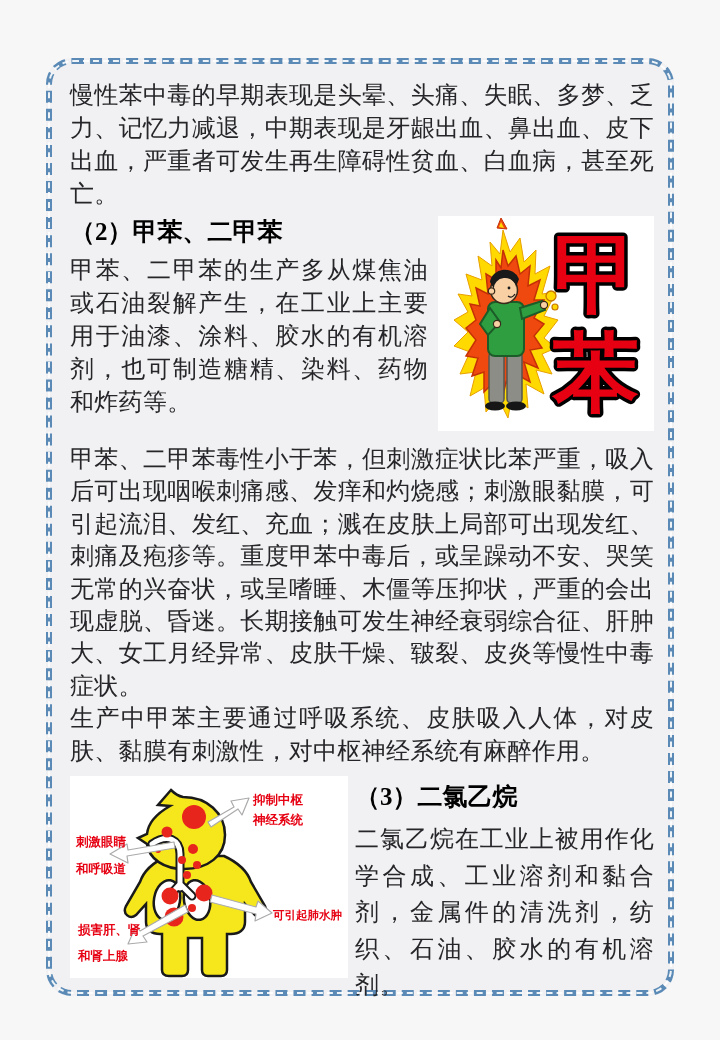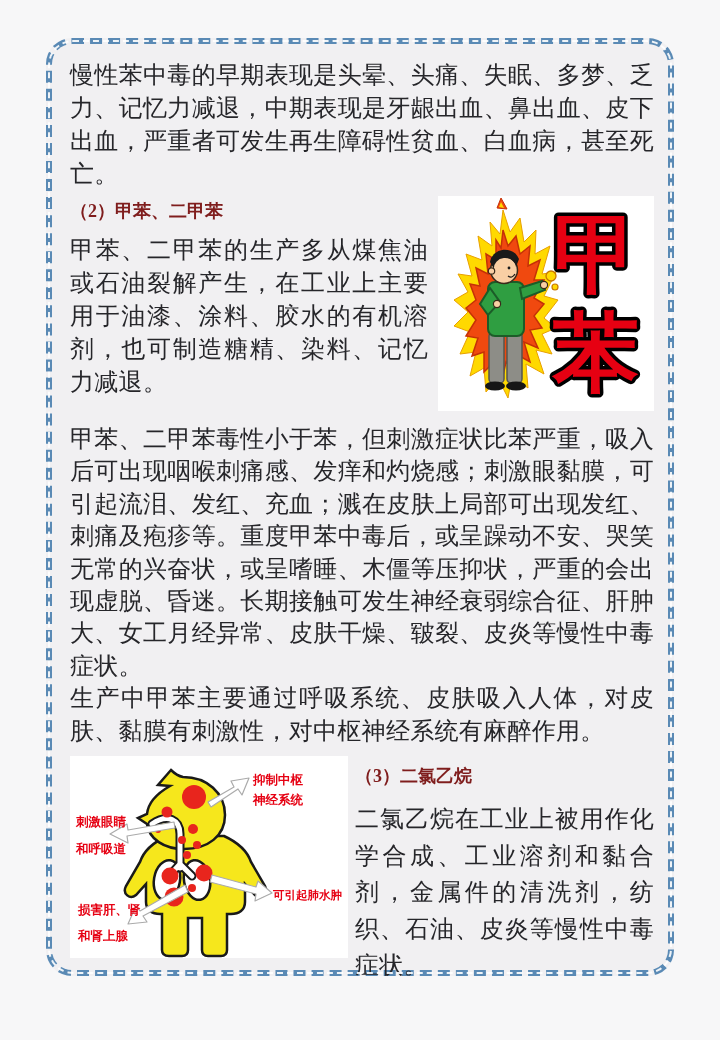--- a/index.html
+++ b/index.html
@@ -2,39 +2,39 @@
 <html><head>
 <meta charset="utf-8">
 <style>
   html,body { margin:0; padding:0; }
   body {
     width:720px; height:1040px; position:relative;
     background:#f7f7f8;
     font-family:"Liberation Serif", serif;
   }
   .frame {
-    position:absolute; left:46px; top:38px; width:628px; height:938px;
+    position:absolute; left:46px; top:58px; width:628px; height:938px;
     box-sizing:border-box;
     border:6px dashed #5a8ab5;
     border-radius:26px;
     background:#f1f0f2;
     padding:15px 14px 8px 18px;
   }
   .frame::after {
     content:""; position:absolute; inset:-4px;
     border:2px dashed rgba(255,255,255,0.9);
     border-radius:25px; pointer-events:none;
   }
   .txt {
     font-size:24px; line-height:33px; letter-spacing:0.3px;
     color:#26262a; text-align:justify; text-justify:inter-character;
     margin:0;
   }
   .hd {
-    font-size:18px; font-weight:bold; color:#7f1d1d;
+    font-size:25px; font-weight:bold; color:#000000;
     line-height:31px; margin:0;
   }
   .p1 { margin-bottom:5px; }
   .sec2-img {
     float:right; margin:0 0 4px 10px;
     background:#ffffff; display:block;
   }
   .sec2-hd { margin:2px 0 7px 0; }
   .p3-wrap { clear:both; padding-top:8px; }
   .p3-wrap .txt { line-height:32.4px; }
@@ -91,21 +91,21 @@
         <path d="M52,66 A15,14 0 0 1 81,63 L78,71 A11,10 0 0 0 56,73 Z" fill="#1a1a1a"></path>
         <circle cx="71" cy="72" r="1.4" fill="#1a1a1a"></circle>
         <path d="M70,80 Q74,83 77,78" fill="none" stroke="#1a1a1a" stroke-width="1.3"></path>
       </g>
 
       <text class="big-char" x="158" y="88" font-size="86" text-anchor="middle" fill="#e60012" stroke="#000000" stroke-width="7" paint-order="stroke" stroke-linejoin="round">甲</text>
       <text class="big-char" x="158" y="186" font-size="86" text-anchor="middle" fill="#e60012" stroke="#000000" stroke-width="7" paint-order="stroke" stroke-linejoin="round">苯</text>
     </svg>
 
     <p class="hd sec2-hd">（2）甲苯、二甲苯</p>
-    <p class="txt">甲苯、二甲苯的生产多从煤焦油或石油裂解产生，在工业上主要用于油漆、涂料、胶水的有机溶剂，也可制造糖精、染料、记忆力减退。</p>
+    <p class="txt">甲苯、二甲苯的生产多从煤焦油或石油裂解产生，在工业上主要用于油漆、涂料、胶水的有机溶剂，也可制造糖精、染料、药物和炸药等。</p>
   </div>
 
   <div class="p3-wrap">
     <p class="txt">甲苯、二甲苯毒性小于苯，但刺激症状比苯严重，吸入后可出现咽喉刺痛感、发痒和灼烧感；刺激眼黏膜，可引起流泪、发红、充血；溅在皮肤上局部可出现发红、刺痛及疱疹等。重度甲苯中毒后，或呈躁动不安、哭笑无常的兴奋状，或呈嗜睡、木僵等压抑状，严重的会出现虚脱、昏迷。长期接触可发生神经衰弱综合征、肝肿大、女工月经异常、皮肤干燥、皲裂、皮炎等慢性中毒症状。</p>
     <p class="txt">生产中甲苯主要通过呼吸系统、皮肤吸入人体，对皮肤、黏膜有刺激性，对中枢神经系统有麻醉作用。</p>
   </div>
 
   <div class="bottom">
 
     <svg class="diagram" width="278" height="202" viewBox="0 0 278 202" xmlns="http://www.w3.org/2000/svg">
@@ -147,17 +147,17 @@
         <text class="dlabel" x="6" y="70">刺激眼睛</text>
         <text class="dlabel" x="6" y="97">和呼吸道</text>
         <text class="dlabel" x="203" y="143" font-size="11.5">可引起肺水肿</text>
         <text class="dlabel" x="8" y="158">损害肝、肾</text>
         <text class="dlabel" x="8" y="184">和肾上腺</text>
       </g>
     </svg>
 
     <div class="col-right">
       <p class="hd sec3-hd">（3）二氯乙烷</p>
-      <p class="txt p4">二氯乙烷在工业上被用作化学合成、工业溶剂和黏合剂，金属件的清洗剂，纺织、石油、皮炎等慢性中毒症状。</p>
+      <p class="txt p4">二氯乙烷在工业上被用作化学合成、工业溶剂和黏合剂，金属件的清洗剂，纺织、石油、胶水的有机溶剂。</p>
     </div>
   </div>
 
 </div>
 
 </body></html>

